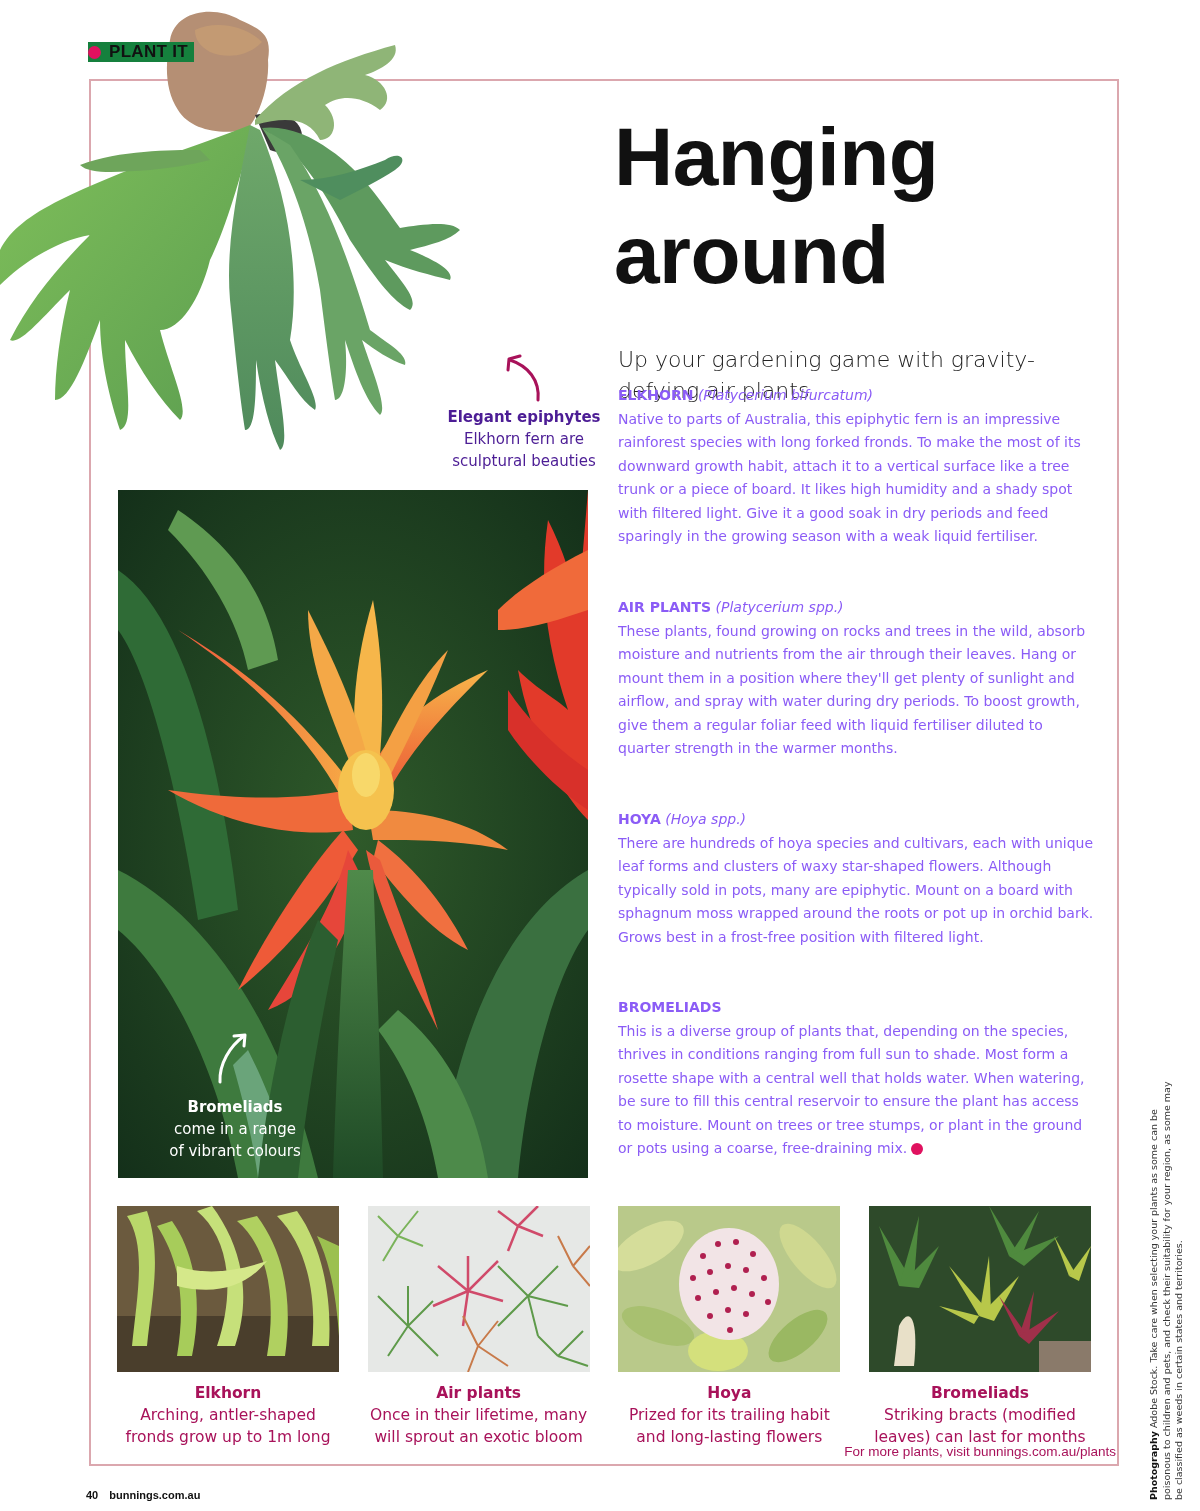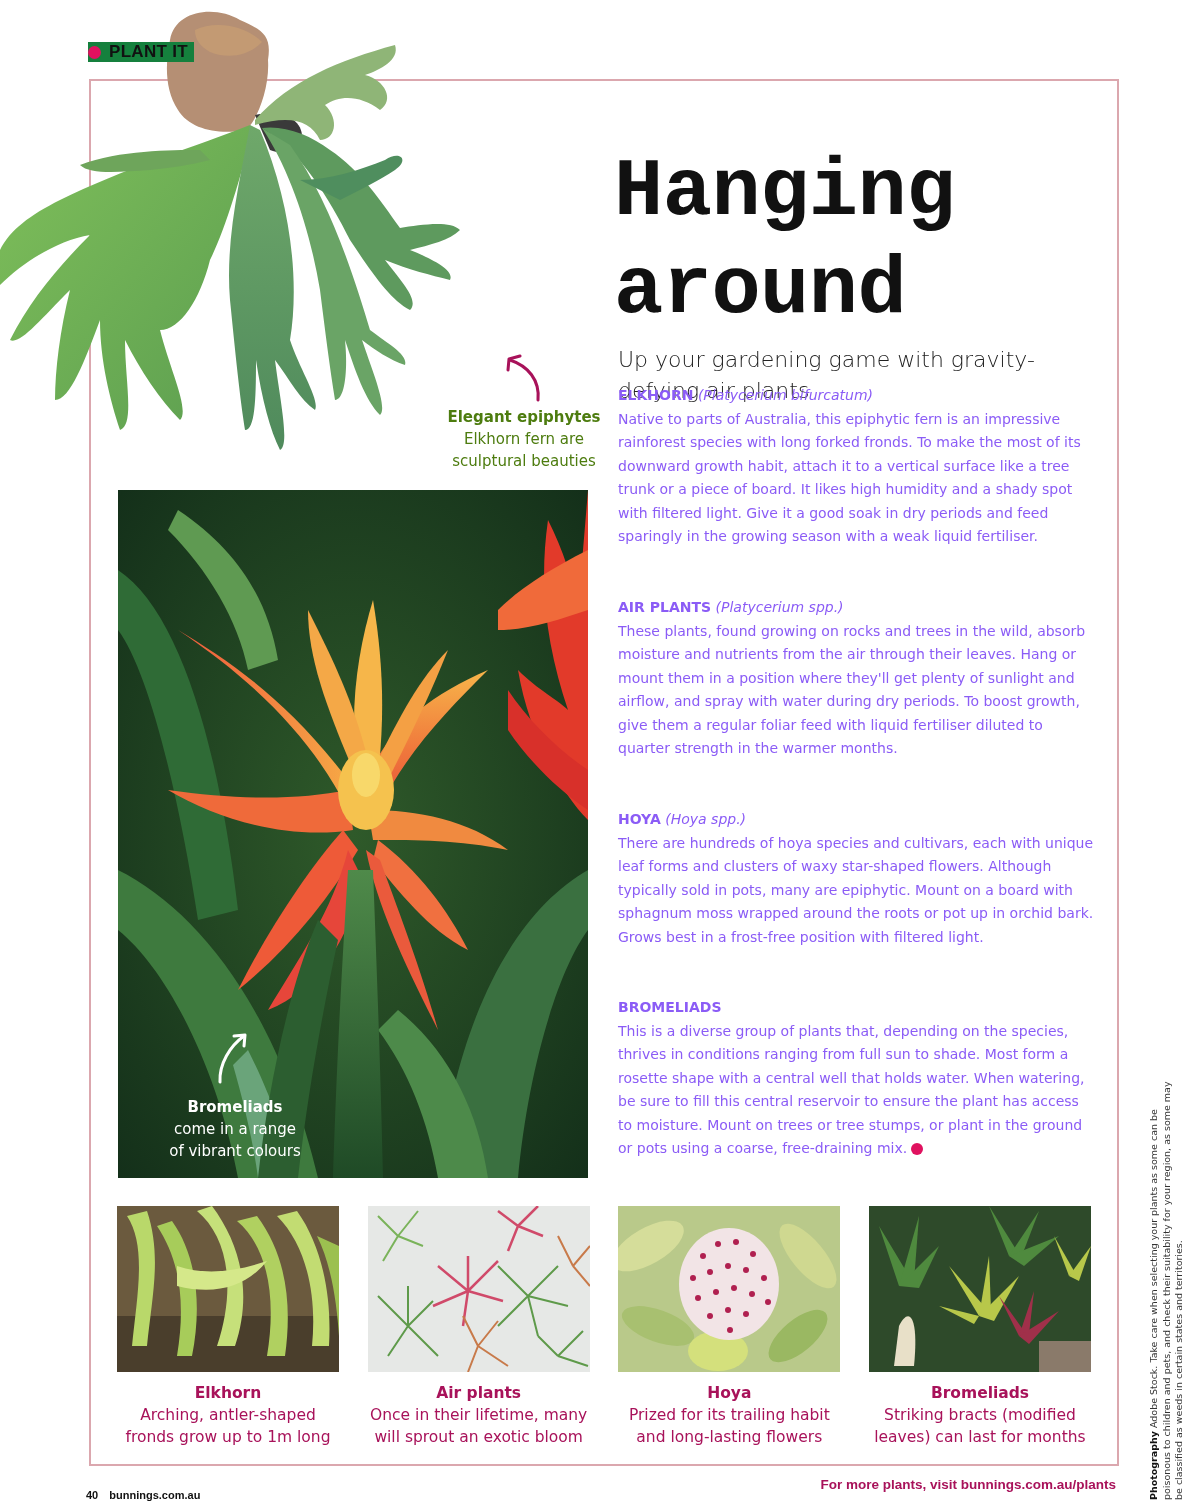--- a/index.html
+++ b/index.html
@@ -8,24 +8,24 @@
 
   .frame { position: absolute; left: 89px; top: 79px; width: 1030px; height: 1387px; border: 2px solid #dba7ae; }
 
   .section-tag { position: absolute; left: 88px; top: 42px; display: flex; align-items: center; gap: 8px; background: #15803d; padding-right: 6px; z-index: 3; }
   .section-tag .dot { width: 13px; height: 13px; border-radius: 50%; background: #e0115f; }
   .section-tag .label { font-family: "Liberation Sans", sans-serif; font-weight: 700; font-size: 17px; letter-spacing: 0.3px; color: #111; }
 
   
   .hero-fern { position: absolute; left: 0; top: 0; width: 600px; height: 500px; z-index: 2; pointer-events: none; }
 
-  .title { position: absolute; left: 614px; top: 108px; font-family: Liberation Mono, monospace; font-size: 82px; line-height: 98px; color: #111; letter-spacing: -0.5px; margin-top: 36px; }
+  .title { position: absolute; left: 614px; top: 108px; font-family: Liberation Sans, sans-serif; font-size: 82px; line-height: 98px; color: #111; letter-spacing: -0.5px; }
   .subtitle { position: absolute; left: 618px; top: 305px; width: 470px; font-family: "DejaVu Sans", sans-serif; font-size: 22px; line-height: 31px; color: #222; font-weight: 300; margin-top: 39px; }
 
-  .callout { position: absolute; text-align: center; font-family: "DejaVu Sans", sans-serif; font-size: 15px; line-height: 22px; color: #4d7c0f; z-index: 3; }
+  .callout { position: absolute; text-align: center; font-family: "DejaVu Sans", sans-serif; font-size: 15px; line-height: 22px; color: #4c1d95; z-index: 3; }
   .callout .c-title { font-weight: 700; display: block; }
   .callout-fern { left: 438px; top: 406px; width: 172px; }
   .callout-brom { left: 150px; top: 1096px; width: 170px; color: #ffffff; }
 
   .arrow { position: absolute; z-index: 3; }
 
   .body-col { position: absolute; left: 618px; width: 478px; font-family: "DejaVu Sans", sans-serif; font-size: 14px; line-height: 23.5px; color: #8b5cf6; }
   .body-col .head { font-weight: 700; }
   .body-col .latin { font-style: italic; }
   .sec-elkhorn { top: 384px; }
@@ -40,21 +40,21 @@
   .thumb { width: 222px; display: flex; flex-direction: column; align-items: center; }
   .thumb .pic { width: 222px; height: 166px; overflow: hidden; }
   .thumb .cap { margin-top: 10px; text-align: center; font-family: "DejaVu Sans", sans-serif; font-size: 15.5px; line-height: 22px; color: #a8125a; width: 250px; }
   .thumb .cap .t { font-weight: 700; display: block; }
 
   .side-credit { position: absolute; left: 1148px; top: 1500px; width: 420px; transform-origin: 0 0; transform: rotate(-90deg); font-family: "DejaVu Sans", sans-serif; font-size: 9.5px; line-height: 12.5px; color: #333; }
   .side-credit b { font-weight: 700; color: #111; }
 
   .footer-left { position: absolute; left: 86px; top: 1489px; font-family: "Liberation Sans", sans-serif; font-weight: 700; font-size: 11px; color: #111; }
   .footer-left .pg { margin-right: 8px; }
-  .footer-right { position: absolute; right: 84px; top: 1477px; font-family: "Liberation Sans", sans-serif; font-weight: 700; font-size: 13.5px; color: #a8125a; }
+  .footer-right { position: absolute; right: 84px; top: 1444px; font-family: "Liberation Sans", sans-serif; font-weight: 400; font-size: 13.5px; color: #a8125a; }
 </style>
 </head>
 <body>
 
 <div class="frame"></div>
 
 <svg class="hero-fern" viewBox="0 0 600 500">
   <defs>
     <linearGradient id="fg1" x1="0" y1="0" x2="1" y2="1">
       <stop offset="0" stop-color="#7fbf5a"></stop>

